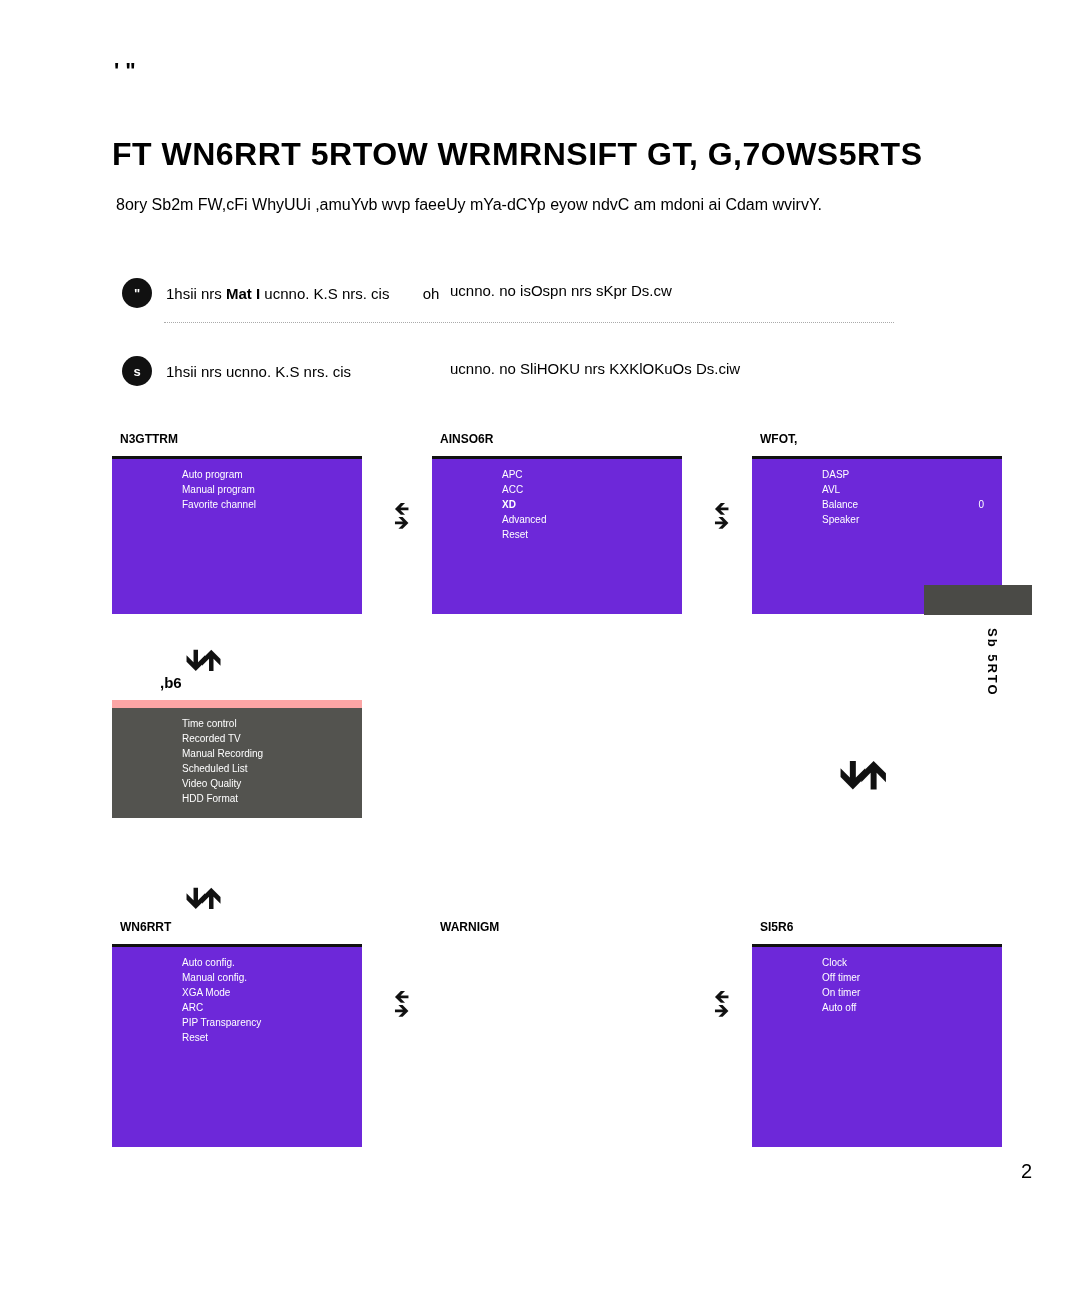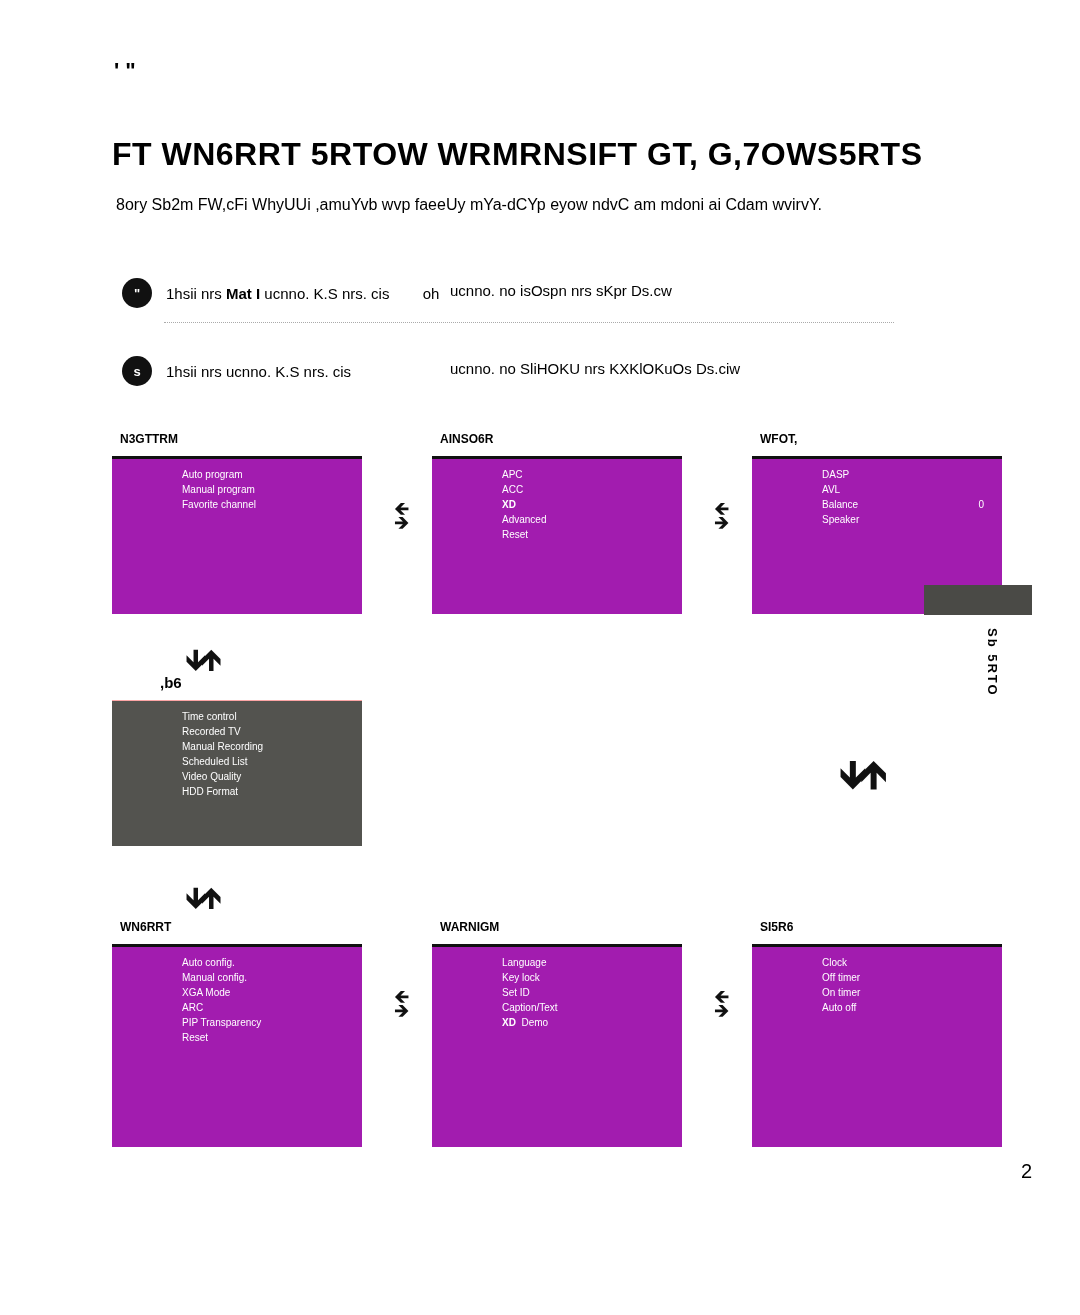--- a/index.html
+++ b/index.html
@@ -75,21 +75,21 @@
   .cards-area { position: absolute; left: 112px; top: 432px; width: 890px; }
   .cards-row { display: flex; justify-content: space-between; margin-bottom: 40px; }
   .card-col { width: 250px; position: relative; }
   .card-label {
     font-size: 12px;
     font-weight: 600;
     margin-bottom: 10px;
     margin-left: 8px;
   }
   .card-box {
-    background: #a21caf;
+    background: #6d28d9;
     height: 158px;
     border-top: 3px solid #111;
     position: relative;
     padding: 8px 0;
   }
   .card-line {
     color: #fff;
     font-size: 10px;
     line-height: 15px;
     padding-left: 70px;
@@ -154,22 +154,22 @@
     font-weight: 600;
     margin-left: 36px;
   }
 
   .pvr-box {
     position: absolute;
     left: 112px;
     top: 700px;
     width: 250px;
     background: #53534f;
-    height: 146px;
-    border-top: 1px solid #fca5a5;
+    height: 118px;
+    border-top: 8px solid #fca5a5;
     padding: 8px 0;
   }
 
   .screen-ud {
     position: absolute;
     left: 185px;
     top: 876px;
     font-size: 30px;
     color: #111;
     letter-spacing: -6px;
@@ -277,27 +277,20 @@
       <div class="card-line">Manual config.</div>
       <div class="card-line">XGA Mode</div>
       <div class="card-line">ARC</div>
       <div class="card-line">PIP Transparency</div>
       <div class="card-line">Reset</div>
     </div>
   </div>
   <div class="card-col">
     <div class="arrow-lr">🡸<br>🡺</div>
     <div class="card-label">WARNIGM</div>
-    <div class="card-box">
-      <div class="card-line">Language</div>
-      <div class="card-line">Key lock</div>
-      <div class="card-line">Set ID</div>
-      <div class="card-line">Caption/Text</div>
-      <div class="card-line"><b>XD</b>&nbsp;&nbsp;Demo</div>
-    </div>
   </div>
   <div class="card-col">
     <div class="arrow-lr">🡸<br>🡺</div>
     <div class="card-label">SI5R6</div>
     <div class="card-box">
       <div class="card-line">Clock</div>
       <div class="card-line">Off timer</div>
       <div class="card-line">On timer</div>
       <div class="card-line">Auto off</div>
     </div>

